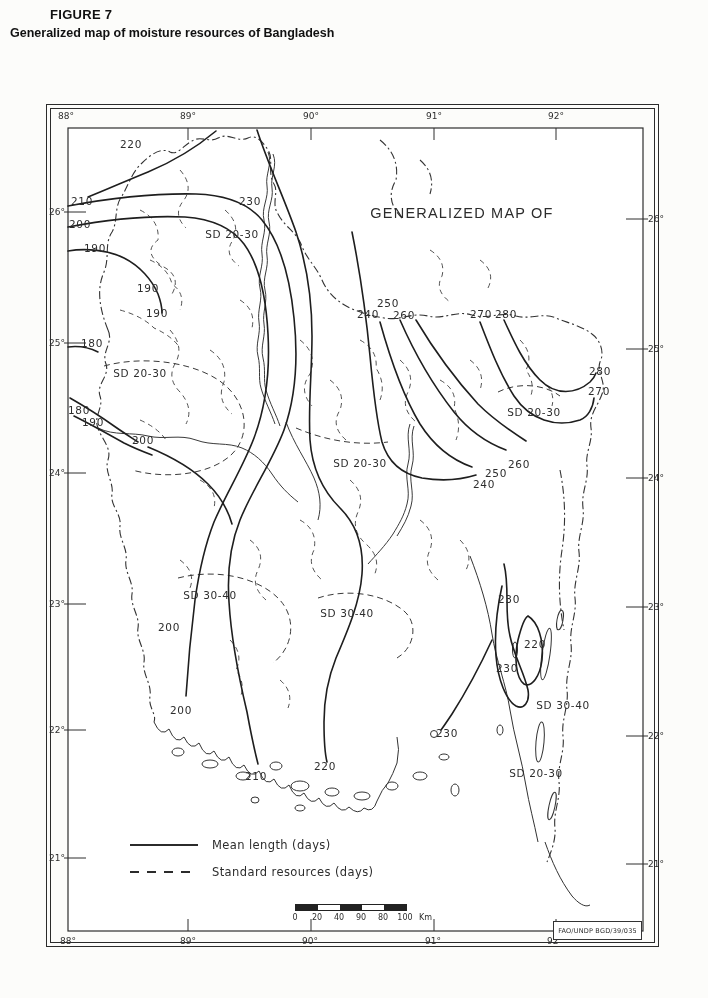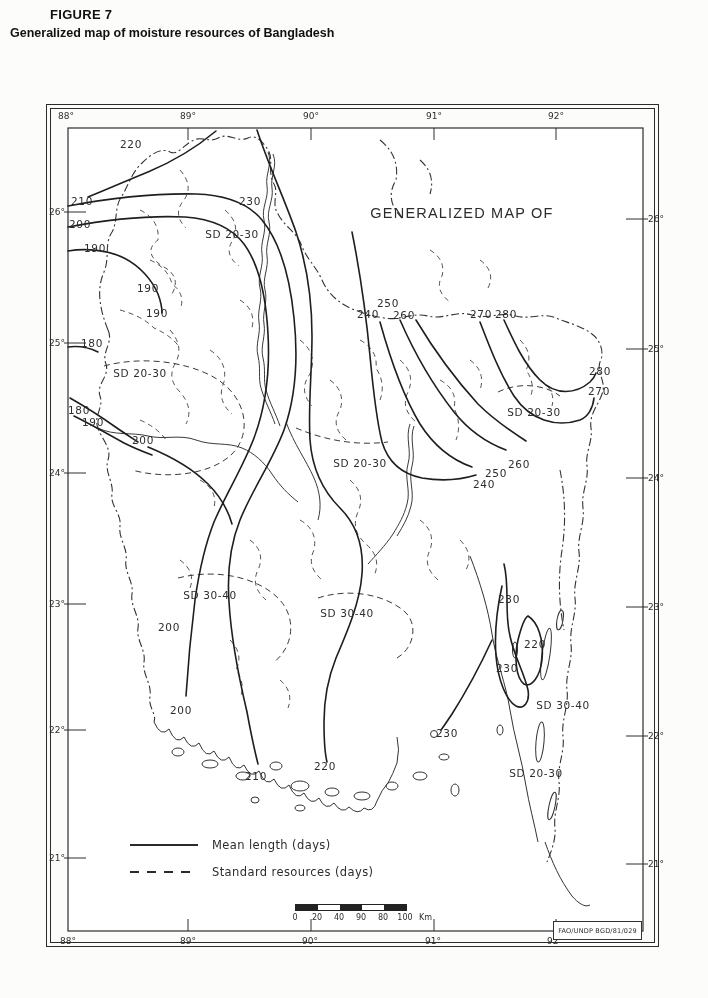--- a/index.html
+++ b/index.html
@@ -265,14 +265,14 @@
       <span style="left: 22px;">20</span>
       <span style="left: 44px;">40</span>
       <span style="left: 66px;">90</span>
       <span style="left: 88px;">80</span>
       <span style="left: 110px;">100</span>
       <span id="scale-unit">Km</span>
     </div>
 </div>
 
 <div id="credit-box">
-  <span>FAO/UNDP BGD/81/029</span>
+  <span>FAO/UNDP BGD/39/035</span>
 </div>
 
 </body></html>

